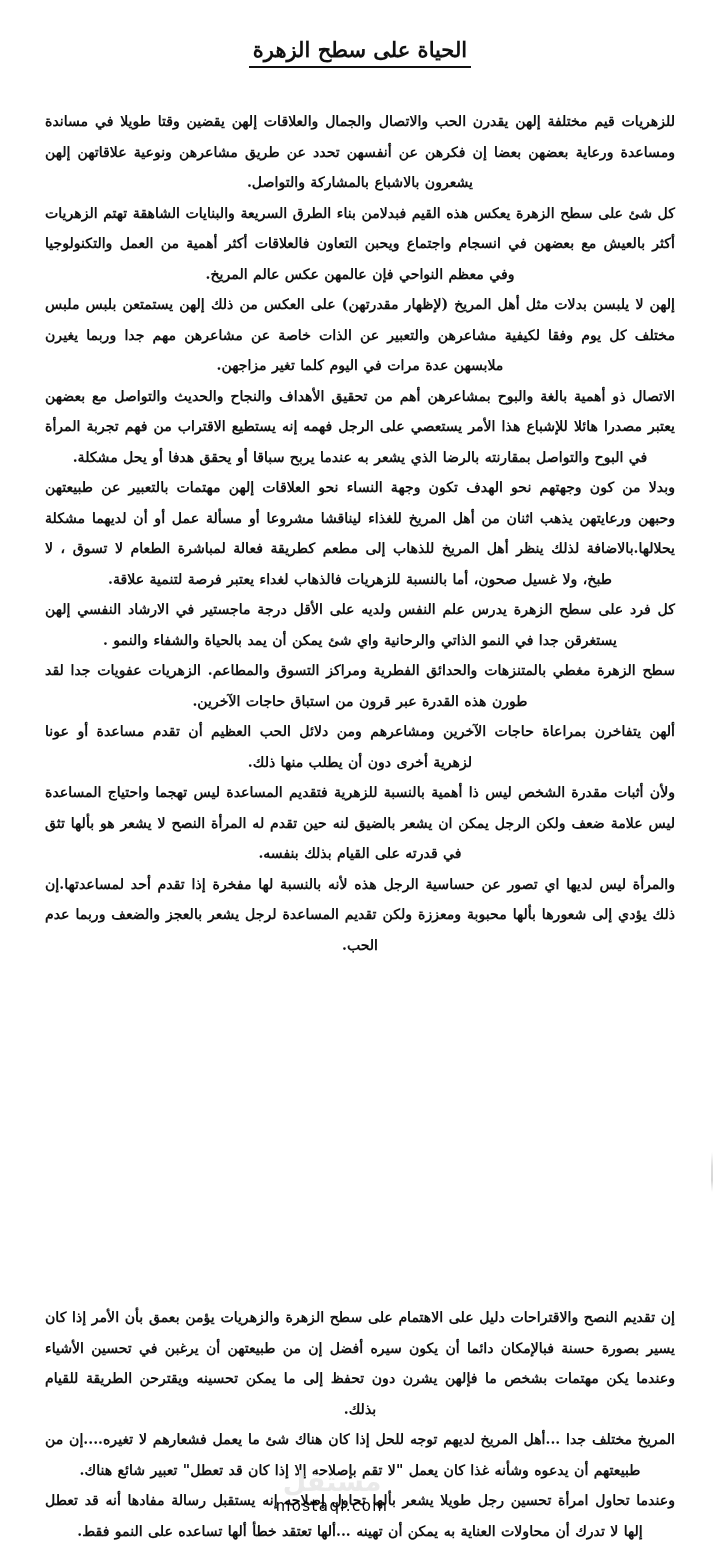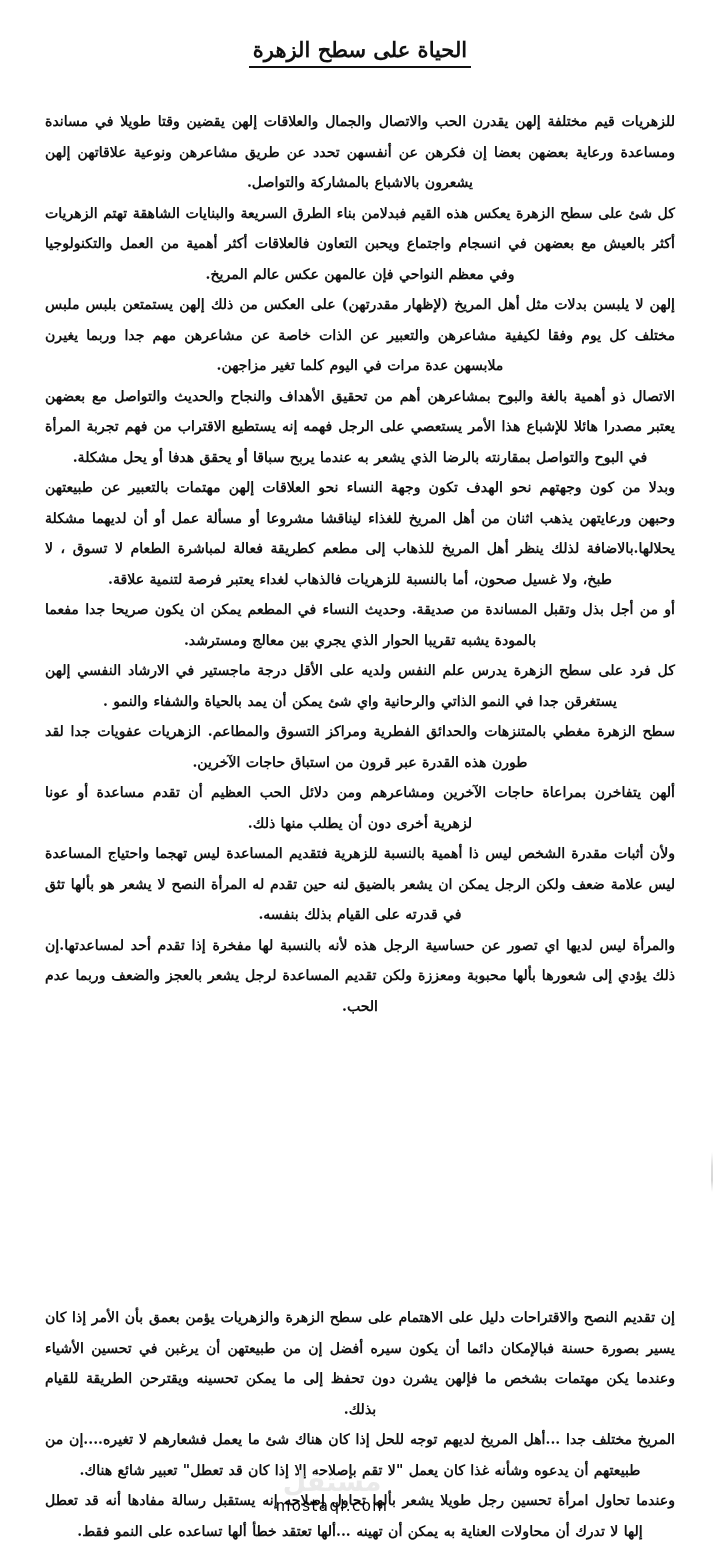--- a/index.html
+++ b/index.html
@@ -117,21 +117,20 @@
   <h1 class="doc-title">
     <span class="title-text">الحياة على سطح الزهرة</span>
   </h1>
 
   <div class="block" id="block-top">
     <p class="para">للزهريات قيم مختلفة إلهن يقدرن الحب والاتصال والجمال والعلاقات إلهن يقضين وقتا طويلا في مساندة ومساعدة ورعاية بعضهن بعضا إن فكرهن عن أنفسهن تحدد عن طريق مشاعرهن ونوعية علاقاتهن إلهن يشعرون بالاشباع بالمشاركة والتواصل.</p>
     <p class="para">كل شئ على سطح الزهرة يعكس هذه القيم فبدلامن بناء الطرق السريعة والبنايات الشاهقة تهتم الزهريات أكثر بالعيش مع بعضهن في انسجام واجتماع ويحبن التعاون فالعلاقات أكثر أهمية من العمل والتكنولوجيا وفي معظم النواحي فإن عالمهن عكس عالم المريخ.</p>
     <p class="para">إلهن لا يلبسن بدلات مثل أهل المريخ (لإظهار مقدرتهن) على العكس من ذلك إلهن يستمتعن بلبس ملبس مختلف كل يوم وفقا لكيفية مشاعرهن والتعبير عن الذات خاصة عن مشاعرهن مهم جدا وربما يغيرن ملابسهن عدة مرات في اليوم كلما تغير مزاجهن.</p>
     <p class="para">الاتصال ذو أهمية بالغة والبوح بمشاعرهن أهم من تحقيق الأهداف والنجاح والحديث والتواصل مع بعضهن يعتبر مصدرا هائلا للإشباع هذا الأمر يستعصي على الرجل فهمه إنه يستطيع الاقتراب من فهم تجربة المرأة في البوح والتواصل بمقارنته بالرضا الذي يشعر به عندما يربح سباقا أو يحقق هدفا أو يحل مشكلة.</p>
     <p class="para">وبدلا من كون وجهتهم نحو الهدف تكون وجهة النساء نحو العلاقات إلهن مهتمات بالتعبير عن طبيعتهن وحبهن ورعايتهن يذهب اثنان من أهل المريخ للغذاء ليناقشا مشروعا أو مسألة عمل أو أن لديهما مشكلة يحلالها.بالاضافة لذلك ينظر أهل المريخ للذهاب إلى مطعم كطريقة فعالة لمباشرة الطعام لا تسوق ، لا طبخ، ولا غسيل صحون، أما بالنسبة للزهريات فالذهاب لغداء يعتبر فرصة لتنمية علاقة.</p>
-    <p class="para">أو من أجل بذل وتقبل المساندة من صديقة. وحديث النساء في المطعم يمكن ان يكون صريحا جدا مفعما بالمودة يشبه تقريبا الحوار الذي يجري بين معالج ومسترشد.</p>
     <p class="para">كل فرد على سطح الزهرة يدرس علم النفس ولديه على الأقل درجة ماجستير في الارشاد النفسي إلهن يستغرقن جدا في النمو الذاتي والرحانية واي شئ يمكن أن يمد بالحياة والشفاء والنمو .</p>
     <p class="para">سطح الزهرة مغطي بالمتنزهات والحدائق الفطرية ومراكز التسوق والمطاعم. الزهريات عفويات جدا لقد طورن هذه القدرة عبر قرون من استباق حاجات الآخرين.</p>
     <p class="para">ألهن يتفاخرن بمراعاة حاجات الآخرين ومشاعرهم ومن دلائل الحب العظيم أن تقدم مساعدة أو عونا لزهرية أخرى دون أن يطلب منها ذلك.</p>
     <p class="para">ولأن أثبات مقدرة الشخص ليس ذا أهمية بالنسبة للزهرية فتقديم المساعدة ليس تهجما واحتياج المساعدة ليس علامة ضعف ولكن الرجل يمكن ان يشعر بالضيق لنه حين تقدم له المرأة النصح لا يشعر هو بألها تثق في قدرته على القيام بذلك بنفسه.</p>
     <p class="para">والمرأة ليس لديها اي تصور عن حساسية الرجل هذه لأنه بالنسبة لها مفخرة إذا تقدم أحد لمساعدتها.إن ذلك يؤدي إلى شعورها بألها محبوبة ومعززة ولكن تقديم المساعدة لرجل يشعر بالعجز والضعف وربما عدم الحب.</p>
   </div>
 
   <div class="block" id="block-bottom">
     <p class="para">إن تقديم النصح والاقتراحات دليل على الاهتمام على سطح الزهرة والزهريات يؤمن بعمق بأن الأمر إذا كان يسير بصورة حسنة فبالإمكان دائما أن يكون سيره أفضل إن من طبيعتهن أن يرغبن في تحسين الأشياء وعندما يكن مهتمات بشخص ما فإلهن يشرن دون تحفظ إلى ما يمكن تحسينه ويقترحن الطريقة للقيام بذلك.</p>
     <p class="para">المريخ مختلف جدا ...أهل المريخ لديهم توجه للحل إذا كان هناك شئ ما يعمل فشعارهم لا تغيره....إن من طبيعتهم أن يدعوه وشأنه غذا كان يعمل "لا تقم بإصلاحه إلا إذا كان قد تعطل" تعبير شائع هناك.</p>

